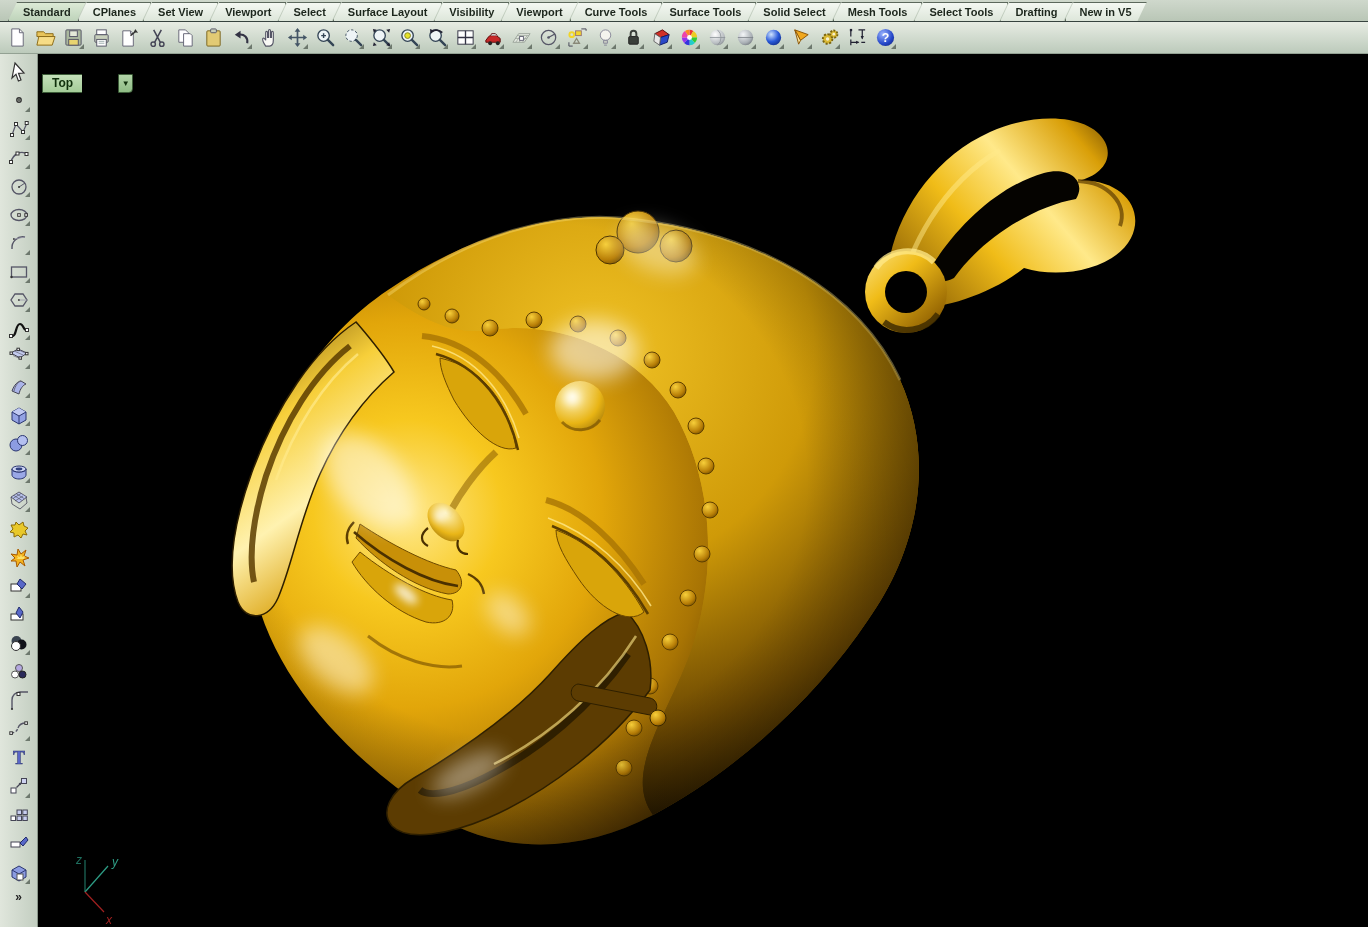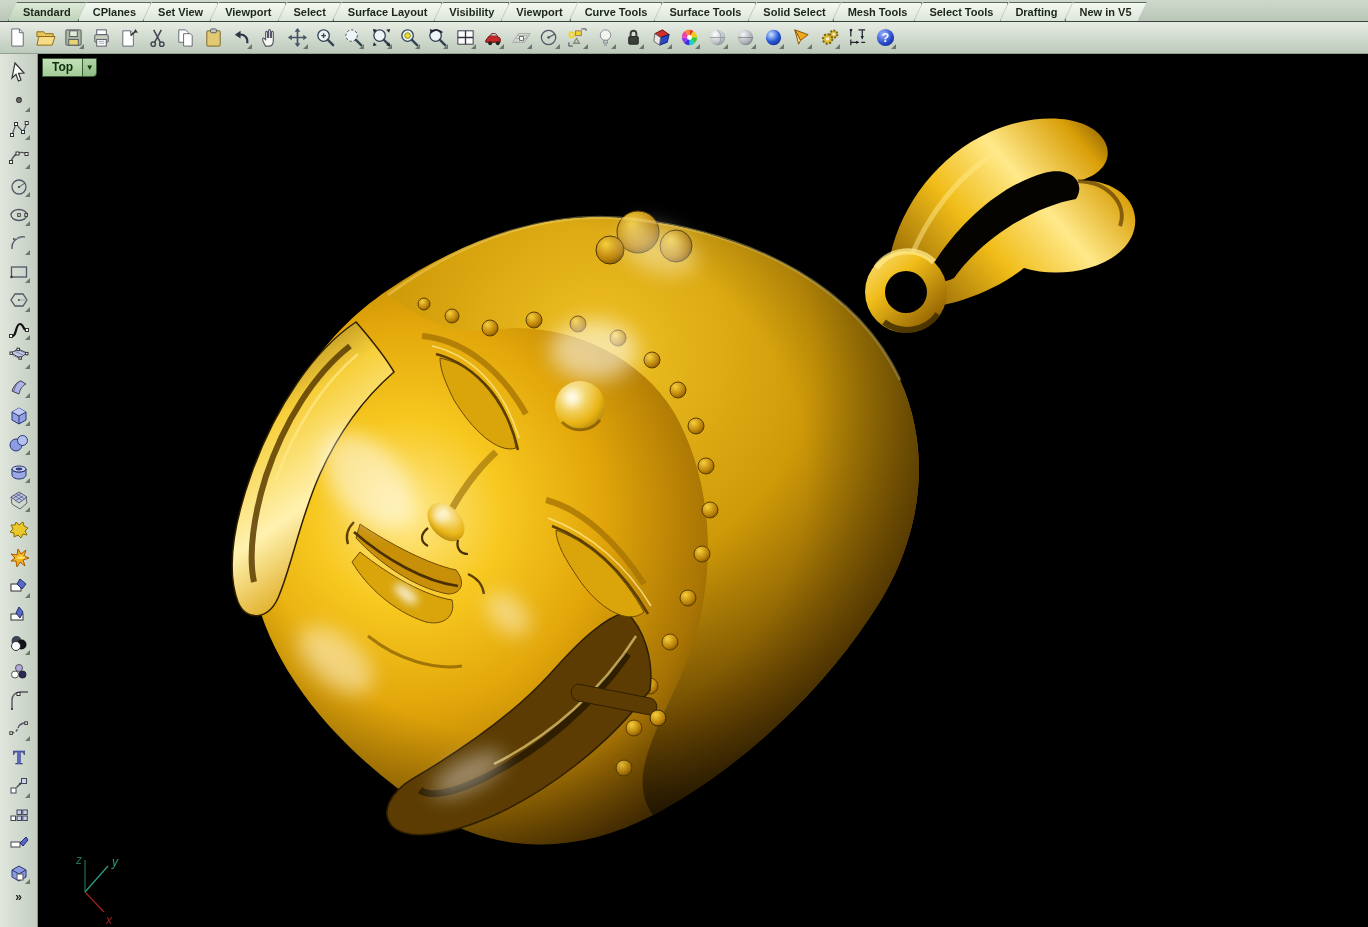--- a/index.html
+++ b/index.html
@@ -14,21 +14,21 @@
   .tbtn{width:24px;height:24px;position:relative;display:flex;align-items:center;justify-content:center;border-radius:2px;}
   .tbtn svg{width:21px;height:21px;display:block;}
   .flyout::after{content:"";position:absolute;right:1px;bottom:1px;border-left:5px solid transparent;border-bottom:5px solid #6d786d;}
   
   .main{flex:1;display:flex;min-height:0;}
   .sidebar{width:38px;background:linear-gradient(90deg,#e0e6dc,#c3cec1);border-right:1px solid #8a968a;display:flex;flex-direction:column;align-items:center;padding-top:5px;gap:3.6px;flex:0 0 auto;}
   .sbtn{width:25px;height:25px;position:relative;display:flex;align-items:center;justify-content:center;border-radius:2px;}
   .sbtn svg{width:22px;height:22px;display:block;}
   .more{font-size:12px;font-weight:bold;color:#222;margin-top:2px;cursor:default;}
   .viewport{flex:1;background:#000;position:relative;overflow:hidden;}
-  .vp-label{position:absolute;top:4px;left:4px;display:flex;z-index:5;}
+  .vp-label{position:absolute;top:20px;left:4px;display:flex;z-index:5;gap:36px;}
   .vp-name{background:linear-gradient(#c4e0ba,#a4cc98);border:1px solid #3c5c38;border-right:none;padding:1px 9px 2px 9px;font-size:12px;font-weight:bold;color:#10300c;}
   .vp-dd{background:linear-gradient(#b2d4a8,#8fbc85);border:1px solid #3c5c38;width:15px;display:flex;align-items:center;justify-content:center;font-size:8px;color:#10300c;border-radius:0 0 4px 0;}
   .scene{position:absolute;inset:0;width:100%;height:100%;}
 </style>
 </head>
 <body>
 
 <div class="app">
 
   <div class="tabbar">

